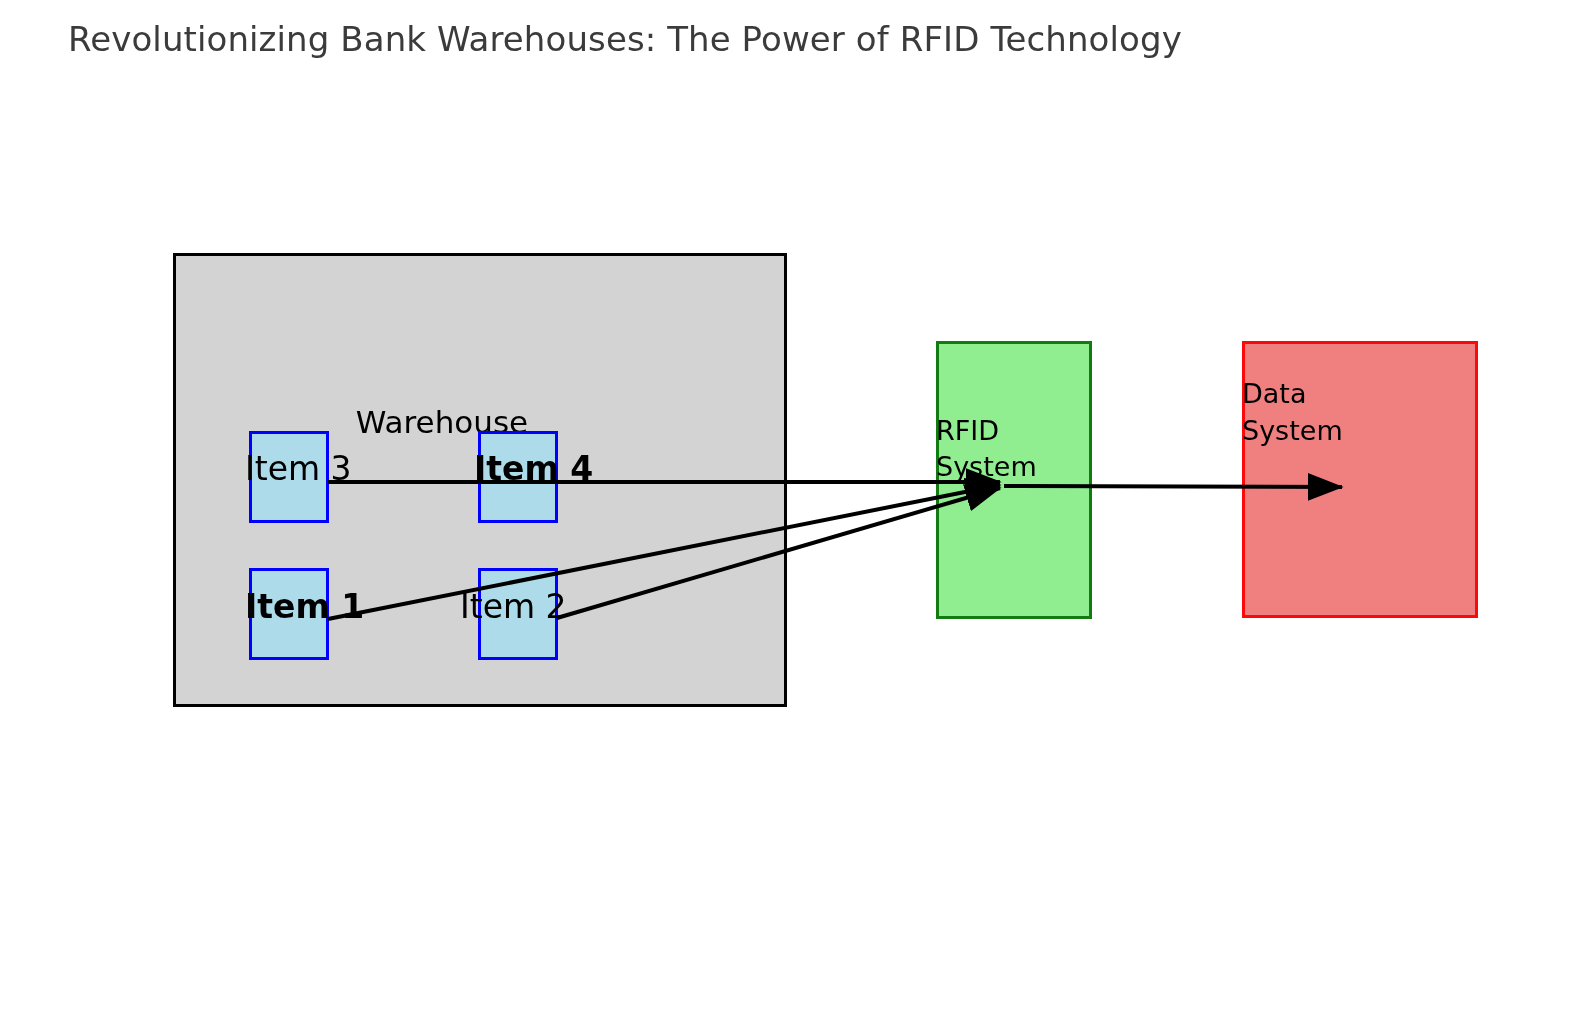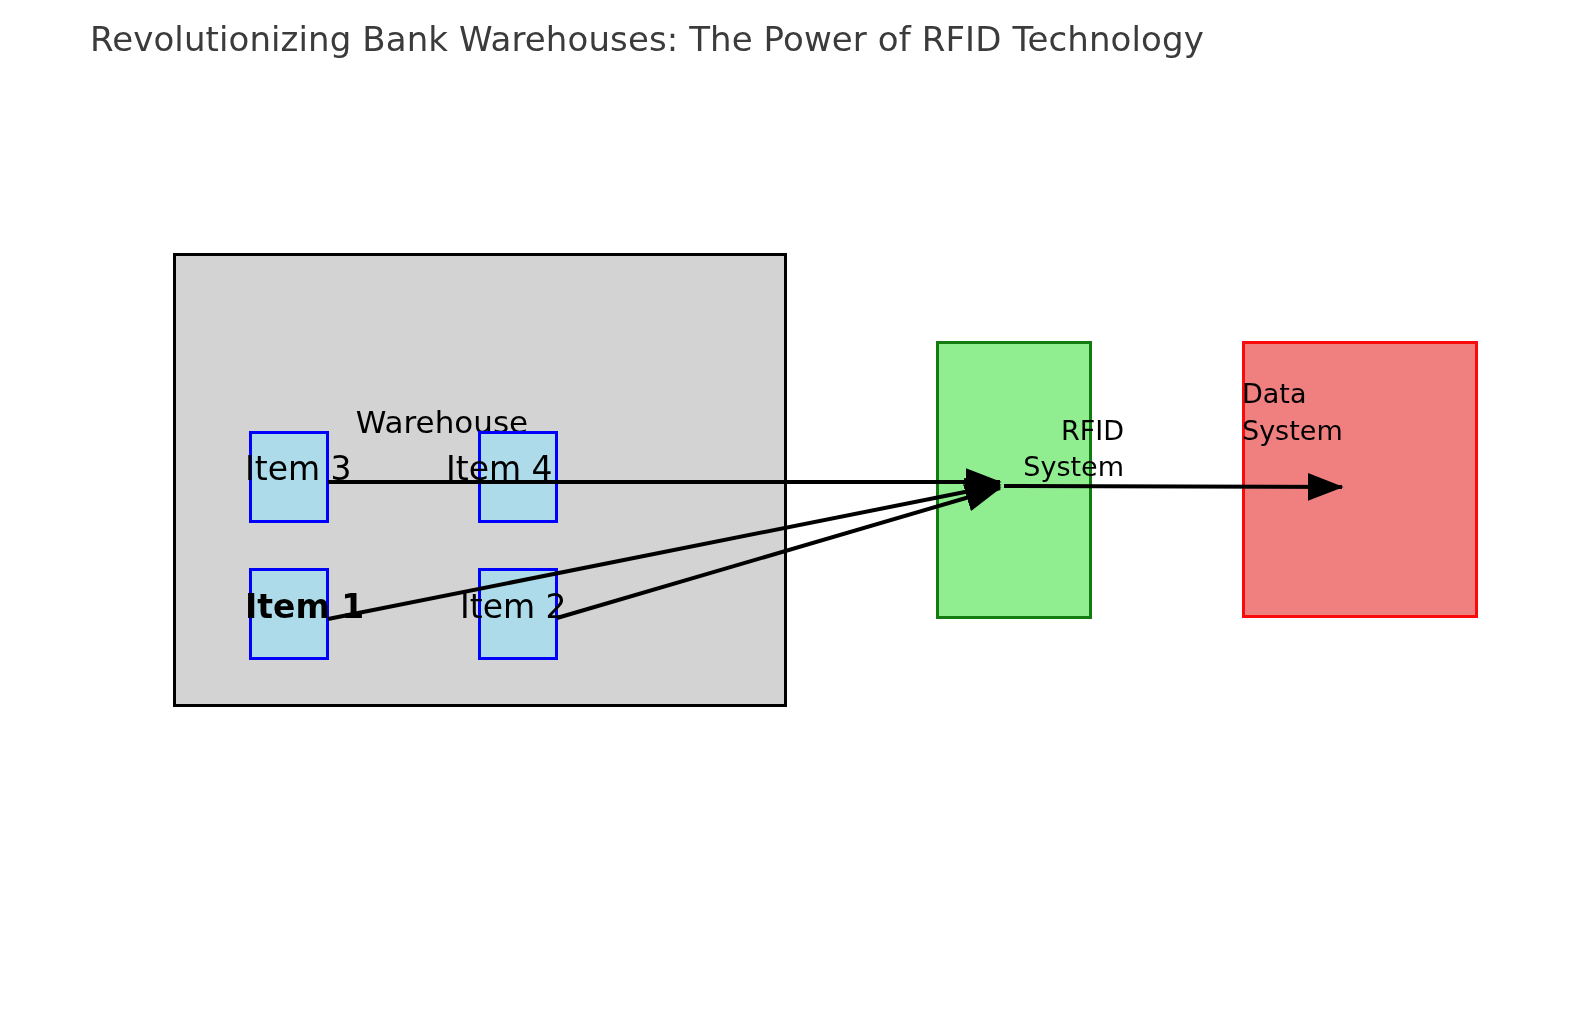--- a/index.html
+++ b/index.html
@@ -23,21 +23,20 @@
   #diagram-title {
     position: absolute;
     left: 68px;
     top: 16px;
     font-size: 34px;
     line-height: 46px;
     color: #3b3b3b;
     font-weight: 400;
     letter-spacing: 0.1px;
     white-space: nowrap;
-    margin-left: 22px;
   }
   .node {
     position: absolute;
     box-sizing: border-box;
   }
   #warehouse-box {
     left: 173px;
     top: 253px;
     width: 614px;
     height: 454px;
@@ -68,42 +67,41 @@
     font-size: 33px;
     line-height: 30px;
     color: #000000;
     white-space: nowrap;
   }
   #item-3-box { left: 249px; top: 431px; }
   #item-4-box { left: 478px; top: 431px; }
   #item-1-box { left: 249px; top: 568px; }
   #item-2-box { left: 478px; top: 568px; }
   #item-3-label { left: 245px; top: 454px; }
-  #item-4-label { left: 446px; top: 454px; }
+  #item-4-label { left: 474px; top: 454px; font-weight: bold; }
   #item-1-label { left: 245px; top: 592px; font-weight: bold; }
   #item-2-label { left: 460px; top: 592px; }
 
   #rfid-reader-box {
     left: 936px;
     top: 341px;
     width: 156px;
     height: 278px;
     background: #90ee90;
     border: 3px solid #127c12;
   }
   #rfid-reader-label {
     position: absolute;
     left: 936px;
     top: 413px;
     width: 156px;
-    text-align: right;
+    text-align: left;
     font-size: 27px;
     line-height: 36px;
     color: #000000;
-    padding-left: 32px;
   }
   #data-system-box {
     left: 1242px;
     top: 341px;
     width: 236px;
     height: 277px;
     background: #f08080;
     border: 3px solid #fa0a0a;
   }
   #data-system-label {

